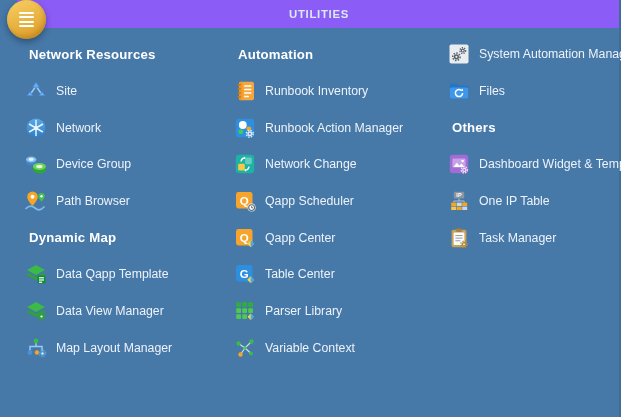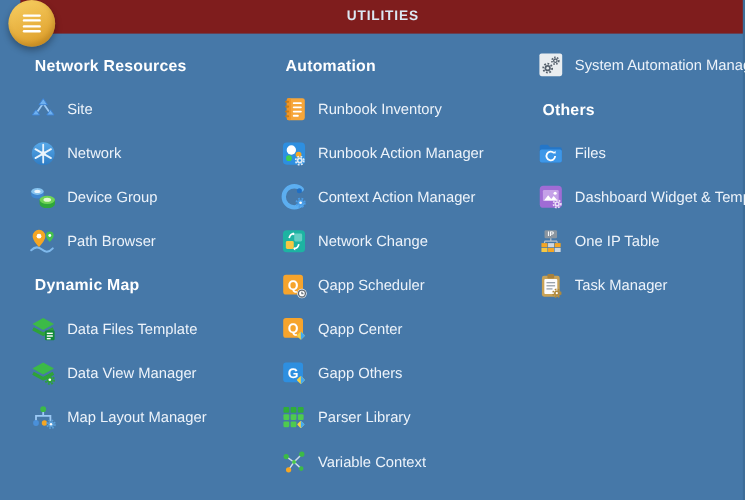--- a/index.html
+++ b/index.html
@@ -1,18 +1,18 @@
 <!DOCTYPE html>
 <html><head>
 <meta charset="utf-8">
 <style>
   html,body{margin:0;padding:0;background:#4678a8;}
   body{font-family:"Liberation Sans",sans-serif;}
   #app{position:relative;width:621px;height:417px;background:#4678a8;overflow:hidden;}
-  .topbar{position:absolute;top:0;left:0;right:0;height:28px;background:#7f1d1d;margin-left:17px;}
+  .topbar{position:absolute;top:0;left:0;right:0;height:28px;background:#8b5cf6;margin-left:17px;}
   .topbar-title{line-height:28px;text-align:center;color:#dce8f3;font-size:11.4px;font-weight:bold;letter-spacing:.7px;}
   .right-edge{position:absolute;top:0;right:0;bottom:0;width:2px;background:#3d6d99;}
   .menu-btn{position:absolute;left:7px;top:0;width:39px;height:39px;border-radius:50%;
     background:linear-gradient(160deg,#f3c658 18%,#dfa02c 88%);
     box-shadow:0 3px 6px rgba(0,0,0,.32), inset -2px -3px 4px rgba(150,100,20,.35);
     z-index:10;border:none;display:flex;flex-direction:column;align-items:center;justify-content:center;gap:2.2px;cursor:pointer;padding:0;}
   .menu-btn .bar{width:15px;height:2.2px;background:#fff;border-radius:1.2px;}
   .hamburger-wrap{display:flex;flex-direction:column;align-items:center;gap:2.2px;}
   .col{position:absolute;top:28px;padding-top:8px;}
   .col1{left:24px;width:202px;}
@@ -117,21 +117,21 @@
       <span class="icon">
         <svg viewBox="0 0 24 24">
           <path d="M12 3 L21 8 L12 13 L3 8 Z" fill="#3cba47"></path>
           <path d="M3.5 12 L12 16.6 L20.5 12" stroke="#2ea339" stroke-width="2.8" fill="none" stroke-linejoin="round"></path>
           <rect x="13.5" y="13.5" width="8" height="8" rx="1" fill="#128a38"></rect>
           <rect x="15" y="15.2" width="5" height="1.2" fill="#fff"></rect>
           <rect x="15" y="17.4" width="5" height="1.2" fill="#fff"></rect>
           <rect x="15" y="19.6" width="3.2" height="1.2" fill="#fff"></rect>
         </svg>
       </span>
-      <span class="label">Data Files Template</span>
+      <span class="label">Data Qapp Template</span>
     </div>
 
     <div class="row item">
       <span class="icon">
         <svg viewBox="0 0 24 24">
           <path d="M12 3 L21 8 L12 13 L3 8 Z" fill="#3cba47"></path>
           <path d="M3.5 12 L12 16.6 L20.5 12" stroke="#2ea339" stroke-width="2.8" fill="none" stroke-linejoin="round"></path>
           <circle cx="17.5" cy="17.5" r="2.6" fill="#2ea339"></circle>
           <circle cx="17.5" cy="17.5" r="3.6" fill="none" stroke="#2ea339" stroke-width="1.5" stroke-dasharray="1.5 1.3"></circle>
           <circle cx="17.5" cy="17.5" r="1.1" fill="#fff"></circle>
@@ -191,32 +191,20 @@
           <circle cx="7.8" cy="15.8" r="2.4" fill="#3fd04f"></circle>
           <circle cx="15.8" cy="12.8" r="2.4" fill="#f5a623"></circle>
           <circle cx="16.8" cy="17.8" r="2.5" fill="#dfeaf4"></circle>
           <circle cx="16.8" cy="17.8" r="3.4" fill="none" stroke="#dfeaf4" stroke-width="1.4" stroke-dasharray="1.5 1.2"></circle>
           <circle cx="16.8" cy="17.8" r="1" fill="#2e8fe0"></circle>
         </svg>
       </span>
       <span class="label">Runbook Action Manager</span>
     </div>
 
-    <div class="row item">
-      <span class="icon">
-        <svg viewBox="0 0 24 24">
-          <path d="M18.5 5.8 A8.8 8.8 0 1 0 18.5 18.2" fill="none" stroke="#5caef0" stroke-width="3.6" stroke-linecap="round"></path>
-          <circle cx="16.5" cy="7" r="2.1" fill="#1f6fc4"></circle>
-          <circle cx="17.5" cy="17" r="2.6" fill="#4a9de8"></circle>
-          <circle cx="17.5" cy="17" r="3.5" fill="none" stroke="#4a9de8" stroke-width="1.5" stroke-dasharray="1.5 1.3"></circle>
-          <circle cx="17.5" cy="17" r="1.1" fill="#fff"></circle>
-        </svg>
-      </span>
-      <span class="label">Context Action Manager</span>
-    </div>
 
     <div class="row item">
       <span class="icon">
         <svg viewBox="0 0 24 24">
           <rect x="2.8" y="2.8" width="18.4" height="18.4" rx="3.2" fill="#1db3a2"></rect>
           <rect x="5.2" y="11.8" width="6.6" height="6.6" rx="1.2" fill="#f7c843"></rect>
           <rect x="12.2" y="5.6" width="6.6" height="6.6" rx="1.2" fill="#63cfc3"></rect>
           <path d="M8 9.5 q0.5 -3.5 4 -3.8 M16 14.5 q-0.5 3.5 -4 3.8" stroke="#fff" stroke-width="1.4" fill="none"></path>
           <path d="M11 4.5 l1.8 1.4 -1.8 1.4 Z" fill="#fff"></path>
           <path d="M13 19.7 l-1.8 -1.4 1.8 -1.4 Z" fill="#fff"></path>
@@ -252,21 +240,21 @@
 
     <div class="row item">
       <span class="icon">
         <svg viewBox="0 0 24 24">
           <rect x="3" y="3" width="16.5" height="16.5" rx="2.4" fill="#2e8fe0"></rect>
           <text x="11.2" y="15.6" text-anchor="middle" font-size="11.5" font-weight="bold" fill="#fff">G</text>
           <rect x="15.2" y="15.2" width="5" height="5" rx="0.8" transform="rotate(45 17.7 17.7)" fill="#f7d245"></rect>
           <path d="M17.7 14.2 L21.2 17.7 L17.7 21.2 Z" fill="#3fa9f5"></path>
         </svg>
       </span>
-      <span class="label">Gapp Others</span>
+      <span class="label">Table Center</span>
     </div>
 
     <div class="row item">
       <span class="icon">
         <svg viewBox="0 0 24 24">
           <g fill="#2fae3a">
             <rect x="3.2" y="3.2" width="4.8" height="4.8" rx="0.9"></rect>
               <rect x="9.2" y="3.2" width="4.8" height="4.8" rx="0.9"></rect>
               <rect x="15.2" y="3.2" width="4.8" height="4.8" rx="0.9"></rect>
           </g>
@@ -310,34 +298,34 @@
           <circle cx="15.8" cy="8.6" r="2.9" fill="none" stroke="#55606c" stroke-width="1.3" stroke-dasharray="1.3 1.15"></circle>
           <circle cx="15.8" cy="8.6" r="0.9" fill="#e9edf0"></circle>
           <circle cx="9.4" cy="14.8" r="2.6" fill="#55606c"></circle>
           <circle cx="9.4" cy="14.8" r="3.7" fill="none" stroke="#55606c" stroke-width="1.5" stroke-dasharray="1.5 1.3"></circle>
           <circle cx="9.4" cy="14.8" r="1.1" fill="#e9edf0"></circle>
         </svg>
       </span>
       <span class="label">System Automation Manager</span>
     </div>
 
-    <div class="row">
-      <span class="sec-title">Others</span>
-    </div>
-
     <div class="row item">
       <span class="icon">
         <svg viewBox="0 0 24 24">
           <path d="M2.8 6.2 a1.6 1.6 0 0 1 1.6 -1.6 h5 l2.1 2.2 h8.1 a1.6 1.6 0 0 1 1.6 1.6 v9.4 a1.6 1.6 0 0 1 -1.6 1.6 h-15.2 a1.6 1.6 0 0 1 -1.6 -1.6 Z" fill="#2476c8"></path>
           <rect x="2.8" y="8.6" width="18.4" height="10.8" rx="1.6" fill="#3e97e8"></rect>
           <path d="M15.6 14 a3.6 3.6 0 1 1 -1.05 -2.55" stroke="#fff" stroke-width="1.5" fill="none"></path>
           <path d="M15.9 9.6 l0.2 2.4 -2.4 -0.2 Z" fill="#fff"></path>
         </svg>
       </span>
       <span class="label">Files</span>
+    </div>
+
+    <div class="row">
+      <span class="sec-title">Others</span>
     </div>
 
     <div class="row item">
       <span class="icon">
         <svg viewBox="0 0 24 24">
           <rect x="2.8" y="2.8" width="18.4" height="18.4" rx="3" fill="#a06cd5"></rect>
           <rect x="5.4" y="6.4" width="13.2" height="9.2" rx="1" fill="#c5a1e8"></rect>
           <circle cx="15.6" cy="9" r="1.3" fill="#fff"></circle>
           <path d="M6.4 15 l3.4 -4.2 2.6 3 2 -2.4 3.2 3.6 Z" fill="#fff"></path>
           <circle cx="17.3" cy="17.9" r="2.2" fill="#ecdff8"></circle>

